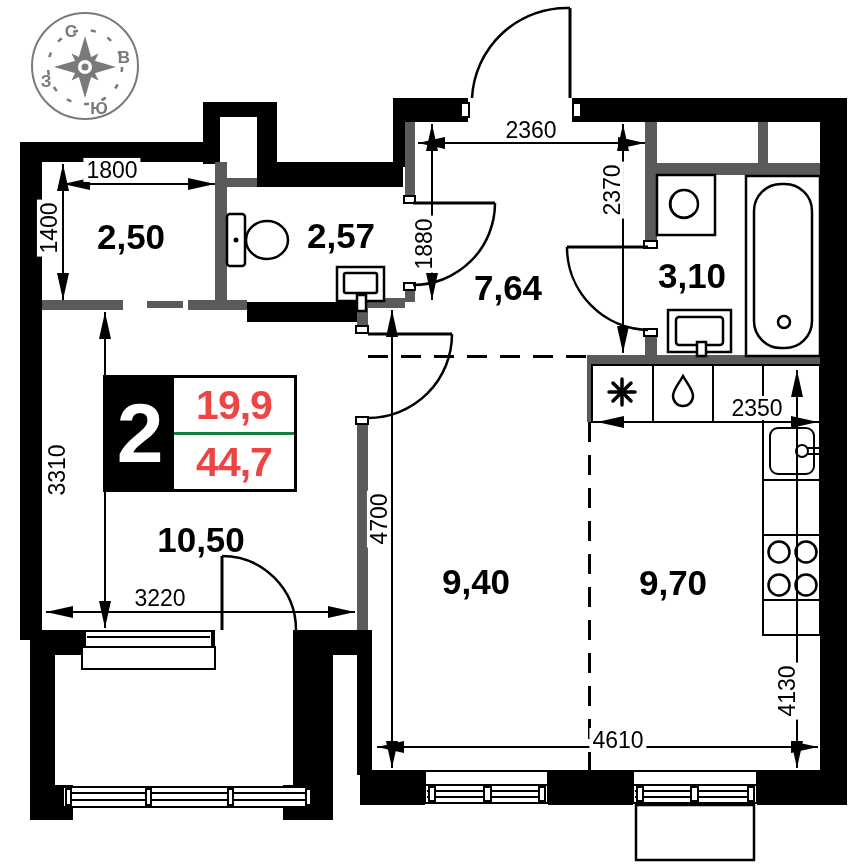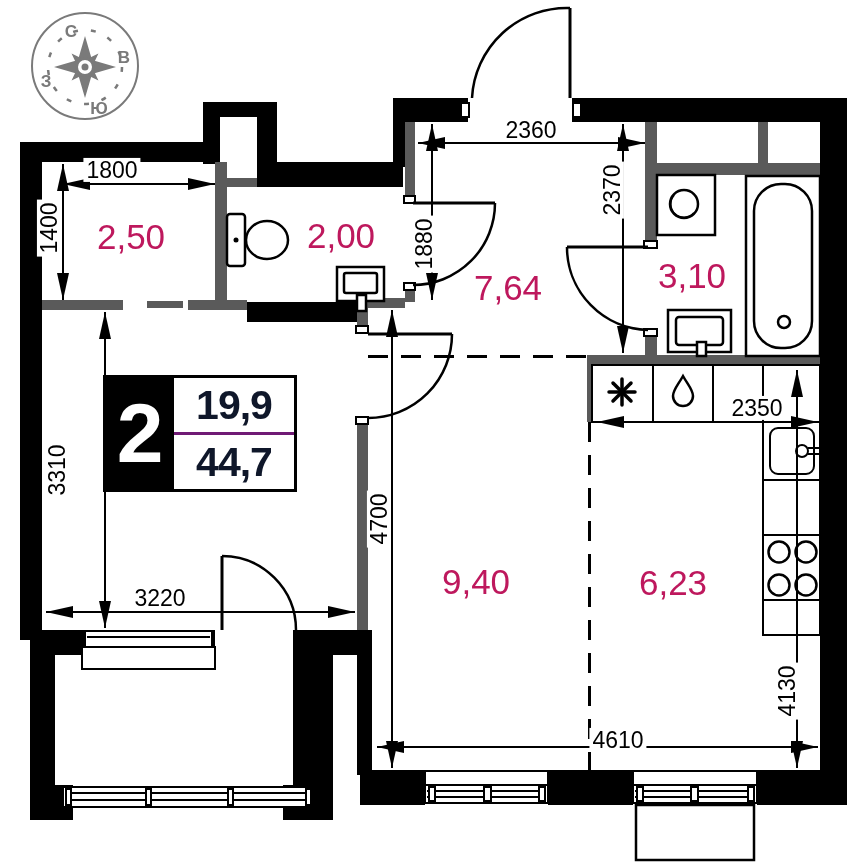--- a/index.html
+++ b/index.html
@@ -6,32 +6,32 @@
   #plan{position:relative;width:864px;height:864px;background:#fff;overflow:hidden;
         font-family:"Liberation Sans",sans-serif;}
   .w{position:absolute;}
   .wb{background:#000;}
   .wg{background:#5a5a5a;}
   .wo{background:#fff;}
   .jamb{position:absolute;background:#fff;border:2px solid #000;box-sizing:border-box;}
   .dashh{position:absolute;height:3px;background:repeating-linear-gradient(90deg,#000 0 20px,transparent 20px 33px);}
   .dashv{position:absolute;width:3px;background:repeating-linear-gradient(180deg,#000 0 20px,transparent 20px 33px);}
   svg.layer{position:absolute;left:0;top:0;pointer-events:none;}
-  .rlab{position:absolute;transform:translate(-50%,-50%);font-size:35px;color:#be185d;white-space:nowrap;}
+  .rlab{position:absolute;transform:translate(-50%,-50%);font-size:35px;color:#000000;white-space:nowrap;font-weight:bold;}
   .dlab{position:absolute;transform:translate(-50%,-50%);font-size:23px;color:#000;background:#fff;
         padding:0 3px;white-space:nowrap;line-height:1.05;}
   .dlab.rot{transform:translate(-50%,-50%) rotate(-90deg);}
   .badge{position:absolute;left:103px;top:375px;width:194px;height:117px;display:flex;
          border:3px solid #000;box-sizing:border-box;background:#fff;}
   .badge-num{width:68px;background:#000;color:#fff;font-size:84px;font-weight:700;
              display:flex;align-items:center;justify-content:center;}
   .badge-col{flex:1;display:flex;flex-direction:column;}
   .badge-cell{flex:1;display:flex;align-items:center;justify-content:center;
-              font-size:41px;font-weight:700;letter-spacing:-1px;color:#0f172a;}
-  .badge-cell.second{border-top:3px solid #701a75;}
+              font-size:41px;font-weight:700;letter-spacing:-1px;color:#ef4444;}
+  .badge-cell.second{border-top:3px solid #15803d;}
 </style>
 </head>
 <body>
 
 <div id="plan">
 
   <div class="w wb" style="left:20px;top:142px;width:185px;height:20px"></div>
   <div class="w wb" style="left:203px;top:102px;width:74px;height:15px"></div>
   <div class="w wb" style="left:203px;top:102px;width:17px;height:62px"></div>
   <div class="w wb" style="left:257px;top:117px;width:20px;height:58px"></div>
@@ -238,25 +238,26 @@
   <span class="dlab rot" style="left:612px;top:190px">2370</span>
   <span class="dlab rot" style="left:424px;top:244px">1880</span>
   <span class="dlab rot" style="left:57px;top:470px">3310</span>
   <span class="dlab rot" style="left:379px;top:519px">4700</span>
   <span class="dlab" style="left:160px;top:598px">3220</span>
   <span class="dlab" style="left:757px;top:408px">2350</span>
   <span class="dlab rot" style="left:787px;top:691px">4130</span>
   <span class="dlab" style="left:618px;top:740px">4610</span>
 
   <span class="rlab" style="left:131px;top:237px">2,50</span>
-  <span class="rlab" style="left:341px;top:236px">2,00</span>
+  <span class="rlab" style="left:341px;top:236px">2,57</span>
   <span class="rlab" style="left:508px;top:288px">7,64</span>
   <span class="rlab" style="left:692px;top:276px">3,10</span>
+  <span class="rlab" style="left:201px;top:540px">10,50</span>
   <span class="rlab" style="left:476px;top:582px">9,40</span>
-  <span class="rlab" style="left:673px;top:583px">6,23</span>
+  <span class="rlab" style="left:673px;top:583px">9,70</span>
 
   <div class="badge">
     <div class="badge-num">2</div>
     <div class="badge-col">
       <div class="badge-cell">19,9</div>
       <div class="badge-cell second">44,7</div>
     </div>
   </div>
 
 </div>

